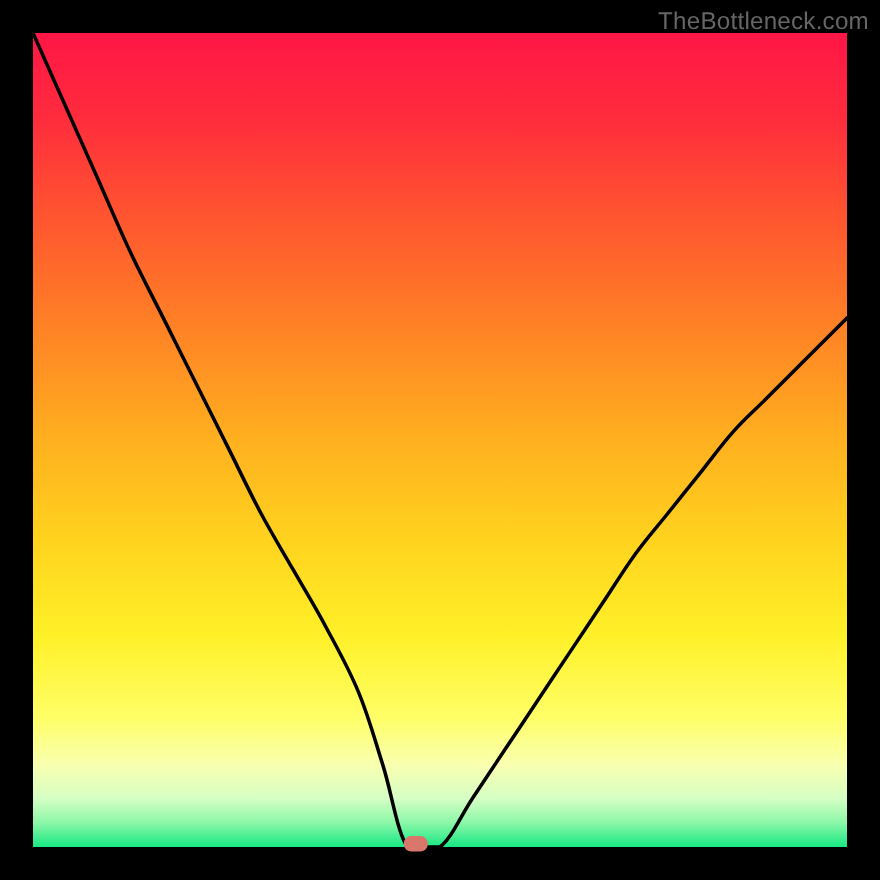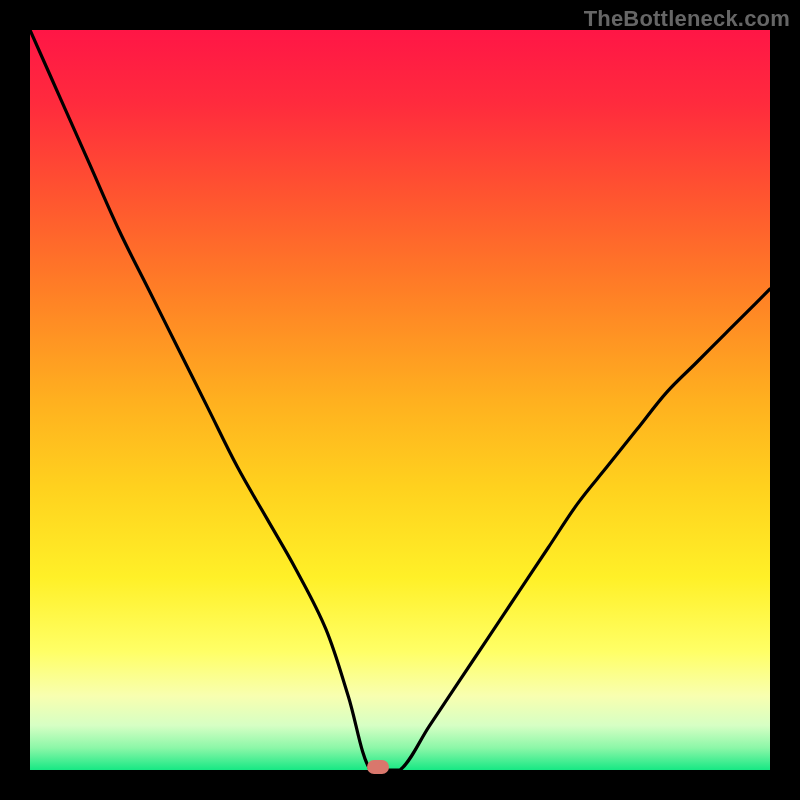--- a/index.html
+++ b/index.html
@@ -15,21 +15,21 @@
     position: relative;
     width: 800px;
     height: 800px;
     background: #000;
   }
   .watermark {
     position: absolute;
     top: 6px;
     right: 10px;
     font-size: 22px;
-    font-weight: 700;
+    font-weight: 400;
     color: #666666;
     letter-spacing: 0.2px;
     z-index: 20;
   }
   .plot-wrap {
     position: absolute;
     left: 30px;
     top: 30px;
     width: 740px;
     height: 740px;

